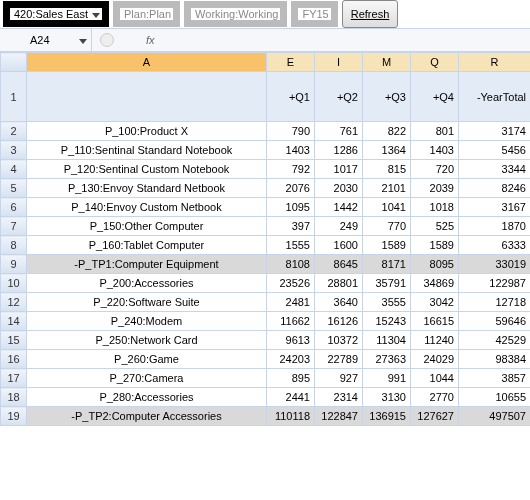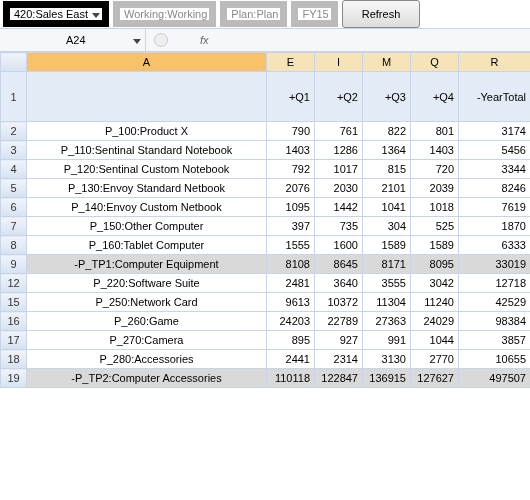--- a/index.html
+++ b/index.html
@@ -2,25 +2,25 @@
 <html><head>
 <meta charset="utf-8">
 <style>
   * { box-sizing: border-box; margin: 0; padding: 0; }
   body { font-family: Tahoma, Arial, sans-serif; font-size: 11px; background: #fff; width: 530px; }
   
   .toolbar { display: flex; align-items: center; gap: 4px; padding: 4px 3px; height: 28px; background: #fff; }
   .dd { display: inline-flex; align-items: flex-start; border: 7px solid #000000; background: #fff; height: 20px; padding: 0 2px 12px 4px; font-size: 11px; white-space: nowrap; }
   .dd .arrow { margin-left: 4px; }
   .dd.ro { color: #888; border-color: #bbb; }
-  .btn { border: 1px solid #888; background: linear-gradient(#f8f8f8,#ddd); padding: 2px 19px; height: 28px; border-radius: 3px; font-size: 11px; cursor: pointer; }
+  .btn { border: 1px solid #888; background: linear-gradient(#f8f8f8,#ddd); padding: 2px 8px; height: 28px; border-radius: 3px; font-size: 11px; cursor: pointer; text-decoration: underline; }
   .chev { width: 0; height: 0; border-left: 4px solid transparent; border-right: 4px solid transparent; border-top: 5px solid #444; display: inline-block; }
   
   .fxbar { display: flex; align-items: center; height: 24px; border-top: 1px solid #c8d4e8; border-bottom: 1px solid #c8d4e8; background: #f5f7fb; }
-  .cellref { width: 110px; display: flex; align-items: center; justify-content: space-between; padding: 0 4px 0 30px; border-right: 1px solid #c8d4e8; height: 100%; margin-left: 36px; }
+  .cellref { width: 92px; display: flex; align-items: center; justify-content: space-between; padding: 0 4px 0 30px; border-right: 1px solid #c8d4e8; height: 100%; }
   .fx { padding: 0 12px; font-style: italic; color: #666; }
   .circ { width: 14px; height: 14px; border-radius: 50%; background: #eee; border: 1px solid #ccc; margin: 0 20px 0 8px; }
   
   .grid { border-collapse: collapse; width: 100%; table-layout: fixed; }
   .grid td, .grid th { border: 1px solid #c8d4e8; padding: 2px 4px; height: 19px; font-size: 11px; background: #fff; overflow: hidden; white-space: nowrap; }
   .corner { background: linear-gradient(#f0f4fb,#d6e2f2) !important; }
   .colh { background: #f6e3b8 !important; text-align: center; font-weight: normal; }
   .colh.active { background: #f9c26a !important; }
   .rowh { background: linear-gradient(#f0f4fb,#d6e2f2) !important; text-align: center; color: #333; }
   .hdrrow td { background: #e2ebf6 !important; vertical-align: middle; }
@@ -35,24 +35,24 @@
 </style>
 </head>
 <body>
 
 <div class="toolbar">
   <span class="dd">
       <span>420:Sales East</span>
       <span class="arrow"><span class="chev"></span></span>
     </span>
   <span class="dd ro">
+      <span>Plan:Plan</span>
+    </span>
+  <span class="dd ro">
       <span>Working:Working</span>
-    </span>
-  <span class="dd ro">
-      <span>Plan:Plan</span>
     </span>
   <span class="dd ro">
       <span>FY15</span>
     </span>
   <button class="btn">Refresh</button>
 </div>
 
 <div class="fxbar">
   <div class="cellref">
     <span>A24</span>
@@ -128,28 +128,28 @@
         <td class="num">2039</td>
         <td class="num">8246</td>
       </tr>
       <tr>
         <td class="rowh">6</td>
         <td class="label">P_140:Envoy Custom Netbook</td>
         <td class="num">1095</td>
         <td class="num">1442</td>
         <td class="num">1041</td>
         <td class="num">1018</td>
-        <td class="num">7619</td>
+        <td class="num">3167</td>
       </tr>
       <tr>
         <td class="rowh">7</td>
         <td class="label">P_150:Other Computer</td>
         <td class="num">397</td>
-        <td class="num">735</td>
-        <td class="num">304</td>
+        <td class="num">249</td>
+        <td class="num">770</td>
         <td class="num">525</td>
         <td class="num">1870</td>
       </tr>
       <tr>
         <td class="rowh">8</td>
         <td class="label">P_160:Tablet Computer</td>
         <td class="num">1555</td>
         <td class="num">1600</td>
         <td class="num">1589</td>
         <td class="num">1589</td>
@@ -158,27 +158,45 @@
       <tr class="grp">
         <td class="rowh">9</td>
         <td class="label">-P_TP1:Computer Equipment</td>
         <td class="num">8108</td>
         <td class="num">8645</td>
         <td class="num">8171</td>
         <td class="num">8095</td>
         <td class="num">33019</td>
       </tr>
       <tr>
+        <td class="rowh">10</td>
+        <td class="label">P_200:Accessories</td>
+        <td class="num">23526</td>
+        <td class="num">28801</td>
+        <td class="num">35791</td>
+        <td class="num">34869</td>
+        <td class="num">122987</td>
+      </tr>
+      <tr>
         <td class="rowh">12</td>
         <td class="label">P_220:Software Suite</td>
         <td class="num">2481</td>
         <td class="num">3640</td>
         <td class="num">3555</td>
         <td class="num">3042</td>
         <td class="num">12718</td>
+      </tr>
+      <tr>
+        <td class="rowh">14</td>
+        <td class="label">P_240:Modem</td>
+        <td class="num">11662</td>
+        <td class="num">16126</td>
+        <td class="num">15243</td>
+        <td class="num">16615</td>
+        <td class="num">59646</td>
       </tr>
       <tr>
         <td class="rowh">15</td>
         <td class="label">P_250:Network Card</td>
         <td class="num">9613</td>
         <td class="num">10372</td>
         <td class="num">11304</td>
         <td class="num">11240</td>
         <td class="num">42529</td>
       </tr>

